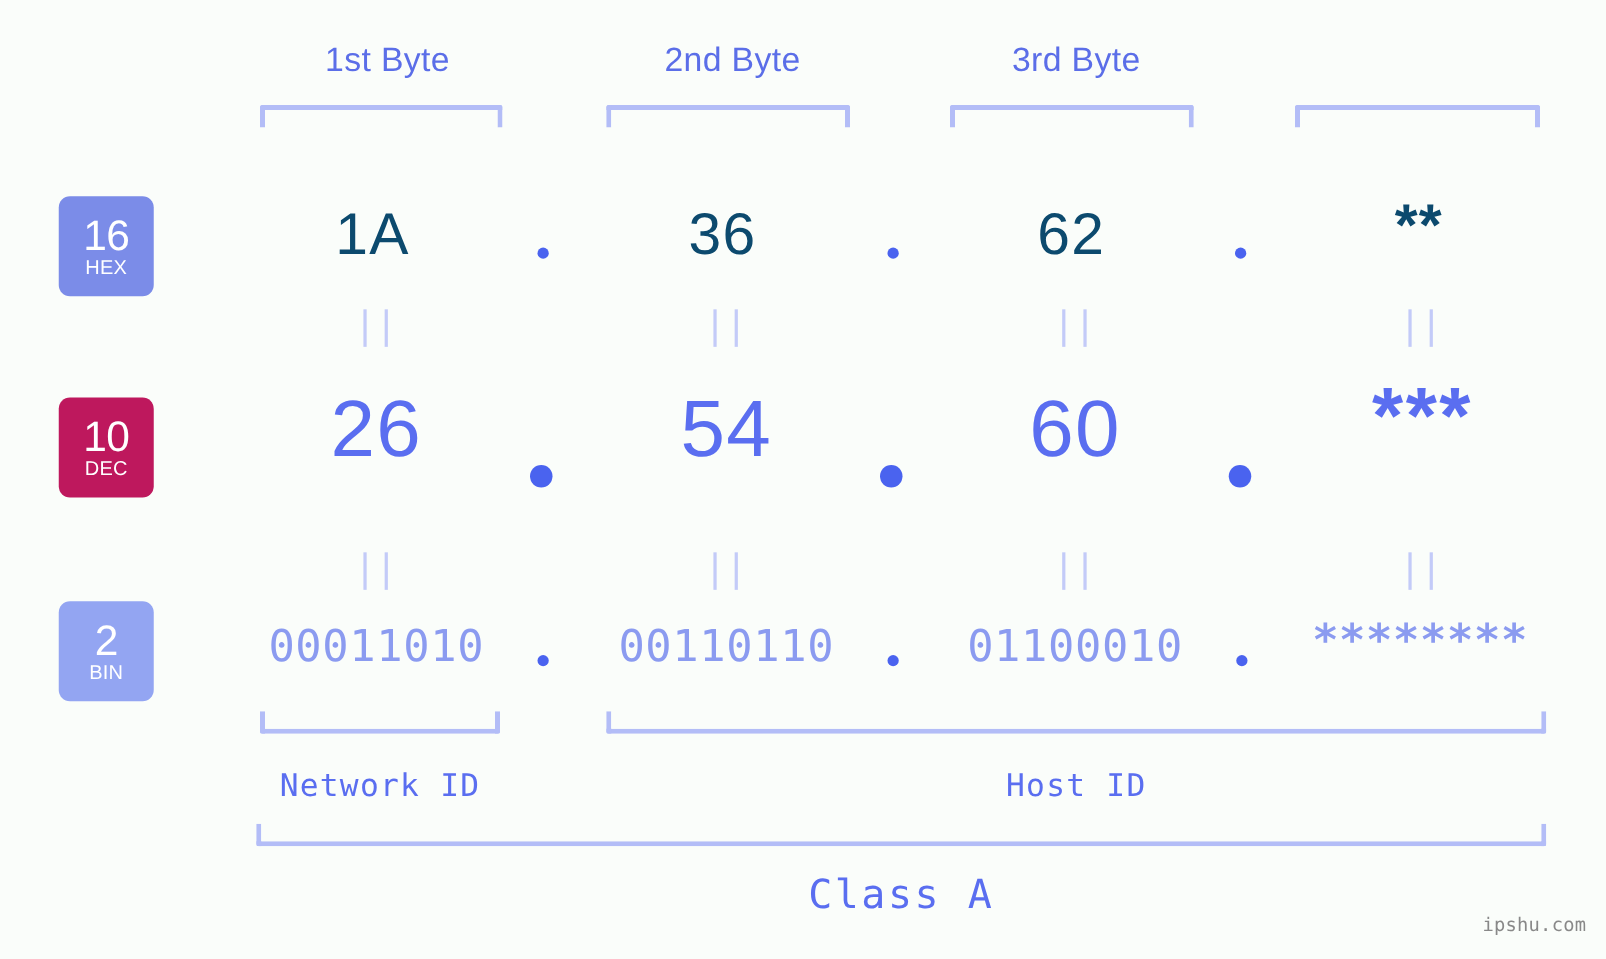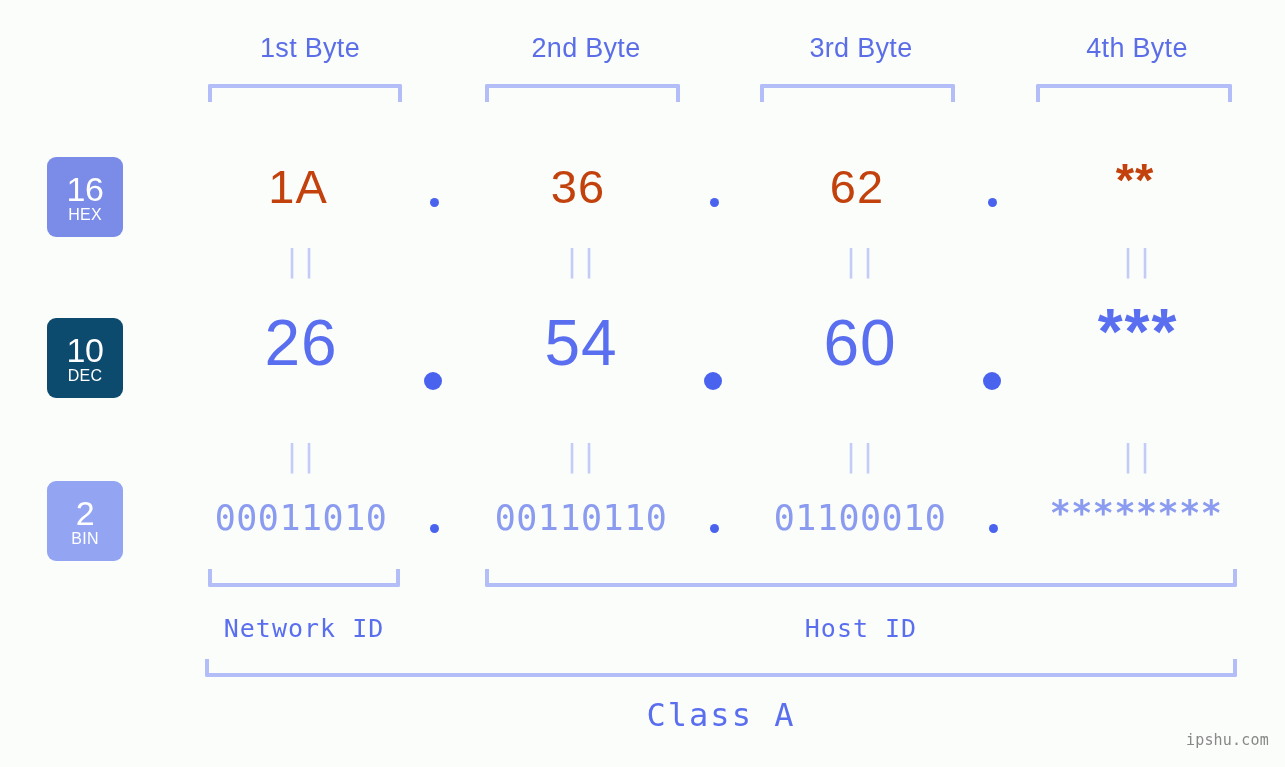--- a/index.html
+++ b/index.html
@@ -87,21 +87,21 @@
     position: absolute;
     width: 240px;
     text-align: center;
     white-space: nowrap;
     line-height: 1;
   }
 
   .row-hex .val-cell {
     font-size: 47px;
     font-family: "Liberation Sans", sans-serif;
-    color: #c2410c;
+    color: #0c4a6e;
     letter-spacing: 1px;
   }
   .row-dec .val-cell {
     font-size: 64px;
     font-family: "Liberation Sans", sans-serif;
     color: #5a6ef0;
     letter-spacing: 1px;
   }
   .row-bin .val-cell {
     font-size: 35px;
@@ -159,21 +159,20 @@
   }
 </style>
 </head>
 <body style="background: rgb(250, 253, 250);">
 
 <div id="stage">
 
   <div class="byte-header" style="left:190px;">1st Byte</div>
   <div class="byte-header" style="left:466px;">2nd Byte</div>
   <div class="byte-header" style="left:741px;">3rd Byte</div>
-  <div class="byte-header" style="left:1017px;">4th Byte</div>
 
   <div class="bracket-down" style="left:208px;  top:84px; width:194px;"></div>
   <div class="bracket-down" style="left:485px;  top:84px; width:195px;"></div>
   <div class="bracket-down" style="left:760px;  top:84px; width:195px;"></div>
   <div class="bracket-down" style="left:1036px; top:84px; width:196px;"></div>
 
   <div class="row-hex">
 
     <div class="base-badge" style="top: 157px; background: rgb(123, 140, 232);">
       <span class="num">16</span>
@@ -192,21 +191,21 @@
     <div class="val-cell stars" style="left:1015px; top:156px;">**</div>
   </div>
 
   <div class="eqmark" style="left:180px; top:246px;">||</div>
   <div class="eqmark" style="left:460px; top:246px;">||</div>
   <div class="eqmark" style="left:739px; top:246px;">||</div>
   <div class="eqmark" style="left:1016px; top:246px;">||</div>
 
   <div class="row-dec">
 
-    <div class="base-badge" style="top: 318px; background: #0c4a6e;">
+    <div class="base-badge" style="top: 318px; background: #be185d;">
       <span class="num">10</span>
       <span class="nm">DEC</span>
     </div>
 
     <div class="val-cell" style="left:181px; top:311px;">26</div>
     <div class="dot dot-dec" style="left:424px;"></div>
 
     <div class="val-cell" style="left:461px; top:311px;">54</div>
     <div class="dot dot-dec" style="left:704px;"></div>
 

